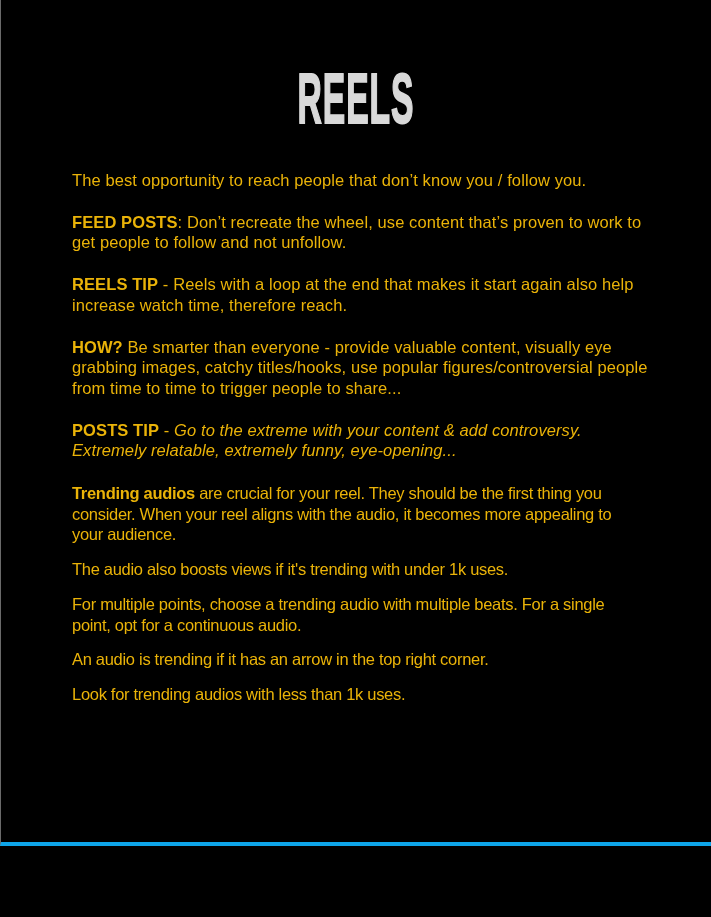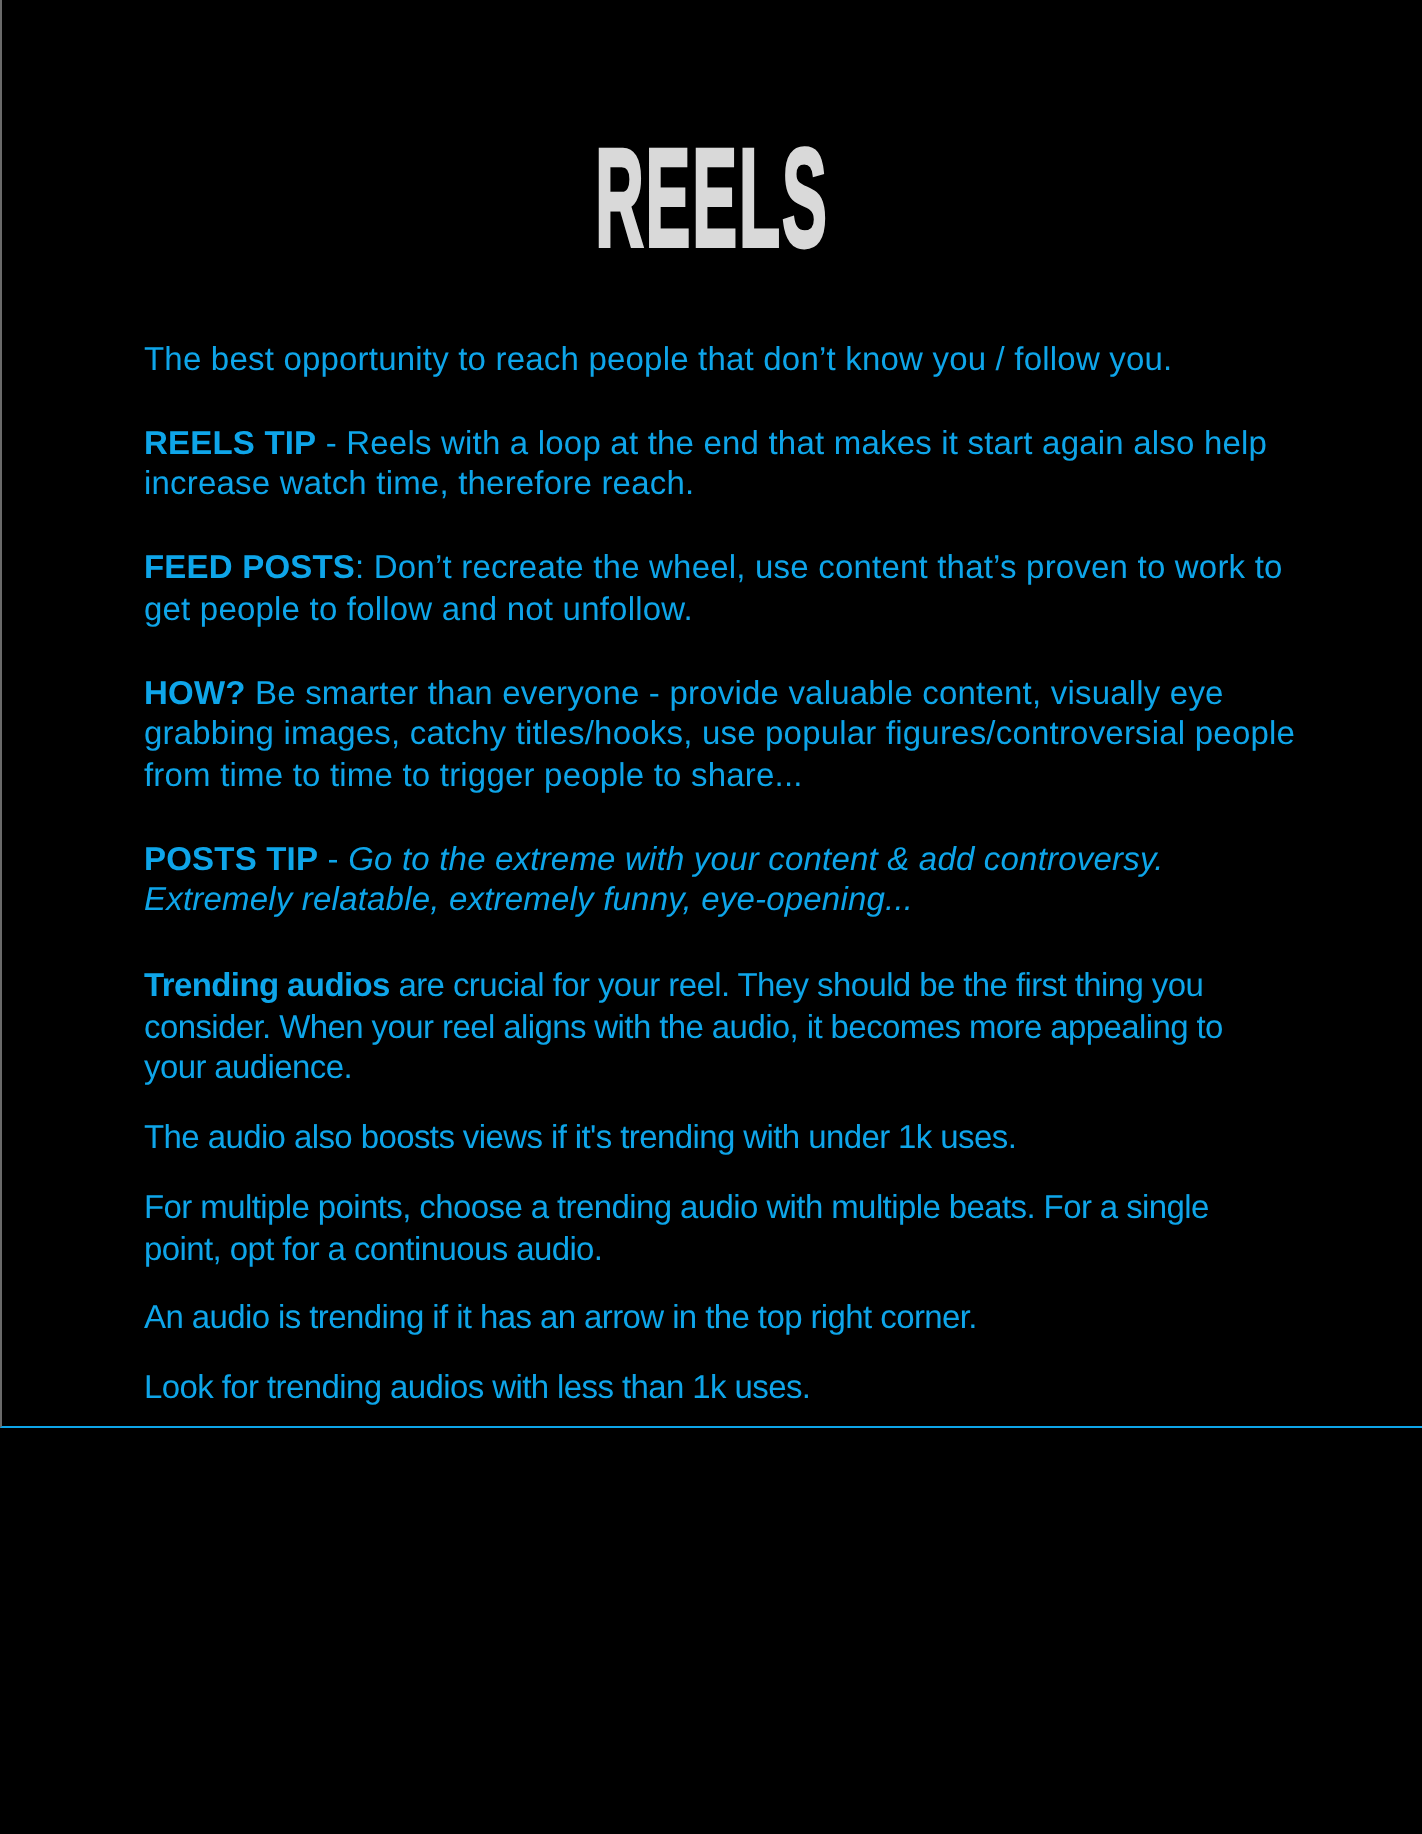--- a/index.html
+++ b/index.html
@@ -1,62 +1,62 @@
 <!DOCTYPE html>
 <html><head>
 <meta charset="utf-8">
 <style>
   * { margin: 0; padding: 0; box-sizing: border-box; }
   html, body { width: 711px; height: 917px; background: #000; overflow: hidden; }
   .page {
-    width: 711px; height: 714px;
+    width: 711px; height: 846px;
     background: #000000;
     border-left: 1px solid #6a6a6a;
-    border-bottom: 1px solid #0ea5e9;
+    border-bottom: 4px solid #0ea5e9;
     font-family: "Liberation Sans", sans-serif;
     overflow: hidden;
   }
   .title {
     margin-top: 64px;
     line-height: 70px;
     font-size: 70px;
     font-weight: bold;
     letter-spacing: 2px;
     text-align: center;
     color: #d9d9d9;
     -webkit-text-stroke: 2px #d9d9d9;
     transform: scaleX(0.48);
     transform-origin: 50% 50%;
     white-space: nowrap;
   }
   .content {
     padding: 36px 59px 0 71px;
-    color: #0ea5e9;
+    color: #eab308;
     font-size: 16.5px;
     line-height: 20.7px;
   }
   .section { display: block; }
   .section-reels-opportunity { letter-spacing: 0.1px; }
   .section-reels-opportunity p { margin: 0 0 21px 0; }
   .section-trending-audios { letter-spacing: -0.3px; margin-top: 22px; padding-right: 10px; }
   .section-trending-audios p { margin: 0 0 14px 0; }
   .seg-bold { font-weight: bold; }
   .seg-italic { font-style: italic; text-align: right; }
   .seg-normal { font-weight: normal; font-style: normal; }
 </style>
 </head>
 <body>
 
 <div class="page">
   <h1 class="title">REELS</h1>
   <div class="content">
       <div class="section section-reels-opportunity">
         <p><span class="seg-normal">The best opportunity to reach people that don’t know you / follow you.</span></p>
+        <p><span class="seg-bold">FEED POSTS</span><span class="seg-normal">: Don’t recreate the wheel, use content that’s proven to work to get people to follow and not unfollow.</span></p>
         <p><span class="seg-bold">REELS TIP</span><span class="seg-normal"> - Reels with a loop at the end that makes it start again also help increase watch time, therefore reach.</span></p>
-        <p><span class="seg-bold">FEED POSTS</span><span class="seg-normal">: Don’t recreate the wheel, use content that’s proven to work to get people to follow and not unfollow.</span></p>
         <p><span class="seg-bold">HOW?</span><span class="seg-normal"> Be smarter than everyone - provide valuable content, visually eye grabbing images, catchy titles/hooks, use popular figures/controversial people from time to time to trigger people to share...</span></p>
         <p><span class="seg-bold">POSTS TIP</span><span class="seg-normal"> - </span><span class="seg-italic">Go to the extreme with your content &amp; add controversy. Extremely relatable, extremely funny, eye-opening...</span></p>
       </div>
       <div class="section section-trending-audios">
         <p><span class="seg-bold">Trending audios</span><span class="seg-normal"> are crucial for your reel. They should be the first thing you consider. When your reel aligns with the audio, it becomes more appealing to your audience.</span></p>
         <p><span class="seg-normal">The audio also boosts views if it's trending with under 1k uses.</span></p>
         <p><span class="seg-normal">For multiple points, choose a trending audio with multiple beats. For a single point, opt for a continuous audio.</span></p>
         <p><span class="seg-normal">An audio is trending if it has an arrow in the top right corner.</span></p>
         <p><span class="seg-normal">Look for trending audios with less than 1k uses.</span></p>
       </div>

